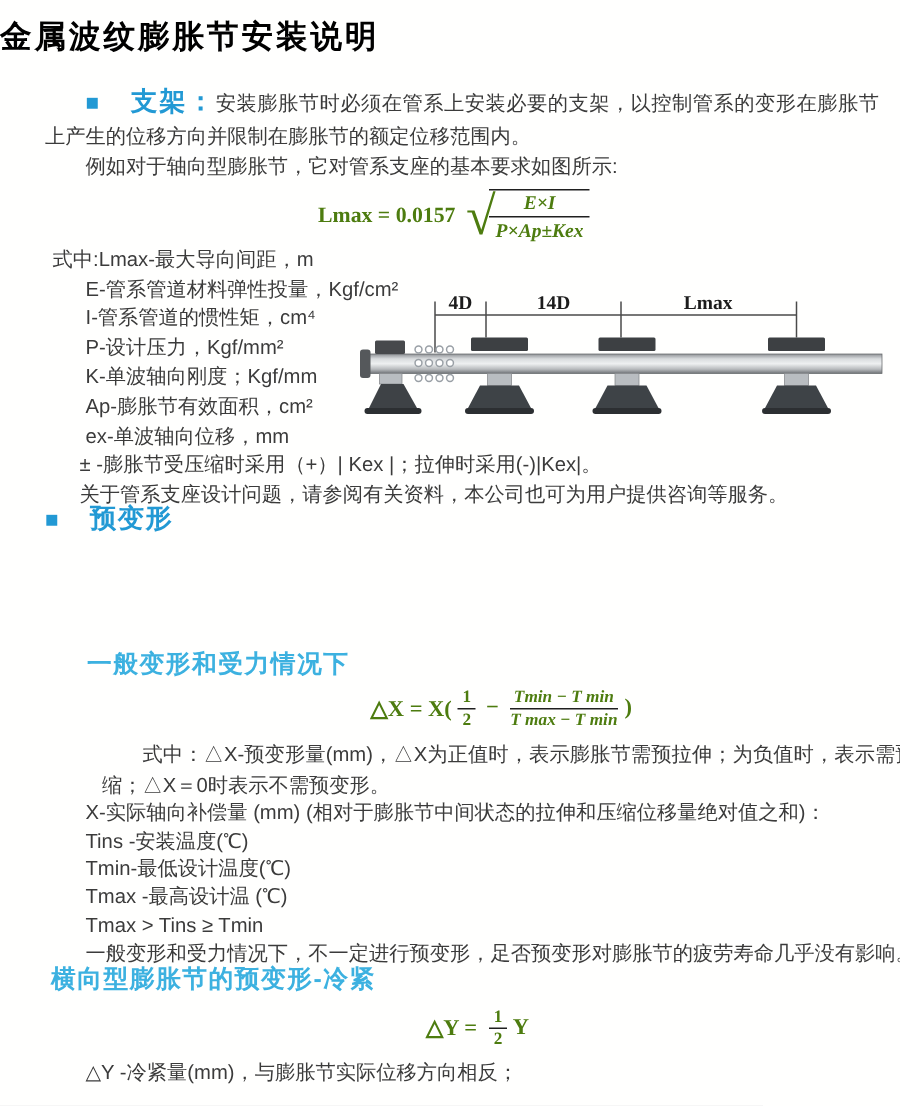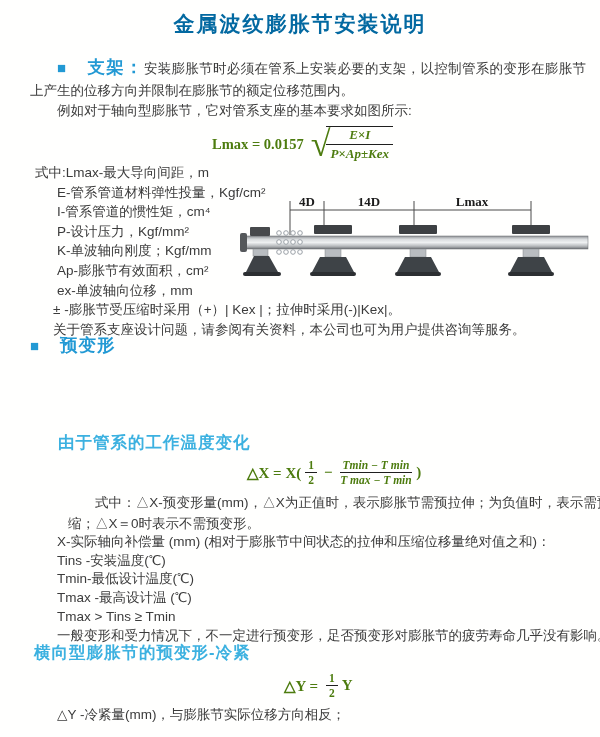--- a/index.html
+++ b/index.html
@@ -6,22 +6,22 @@
   body { background:#e8e8e8; font-family:"Liberation Sans", sans-serif; }
   .page {
     position:relative; width:600px; height:737px; margin:0 auto;
     background:#fffffe; color:#3b3b3b; overflow:hidden;
     font-size:13.5px;
   }
   .abs { position:absolute; }
 
   
   .doc-title {
-    top:10px; left:0; width:600px; text-align:center;
-    font-size:21px; font-weight:bold; color:#0369a1; letter-spacing:2px;
+    top:10px; left:0; width:600px; text-align:left;
+    font-size:21px; font-weight:bold; color:#000000; letter-spacing:2px;
   }
 
   
   .para { line-height:22.4px; text-align:justify; }
   .indent { text-indent:2em; }
 
   .sec-square { color:#2299d4; font-size:15px; margin-right:1px; }
   .sec-title  { color:#2299d4; font-size:17.5px; font-weight:bold; letter-spacing:1px;padding-left:20px; }
 
   .sub-head {
@@ -167,21 +167,21 @@
         <rect x="270" y="78" width="46" height="4" rx="2" fill="#2c2f32"></rect>
       </g>
     </svg>
   </div>
 
   <div class="abs" style="top:333px; left:30px;">
     <span class="sec-square">■</span><span class="sec-title">预变形</span>
   </div>
 
 
-  <div class="abs sub-head" style="top:432px; left:58px;">由于管系的工作温度变化</div>
+  <div class="abs sub-head" style="top:432px; left:58px;">一般变形和受力情况下</div>
 
   <div class="abs formula" style="top:458px; left:247px; font-size:15px;">
     <span>△X = X(</span>
     <span class="sfrac">
       <span class="num">1</span>
       <span class="den">2</span>
     </span>
     <span class="fop">−</span>
     <span class="sfrac ital">
       <span class="num">Tmin − T min</span>

